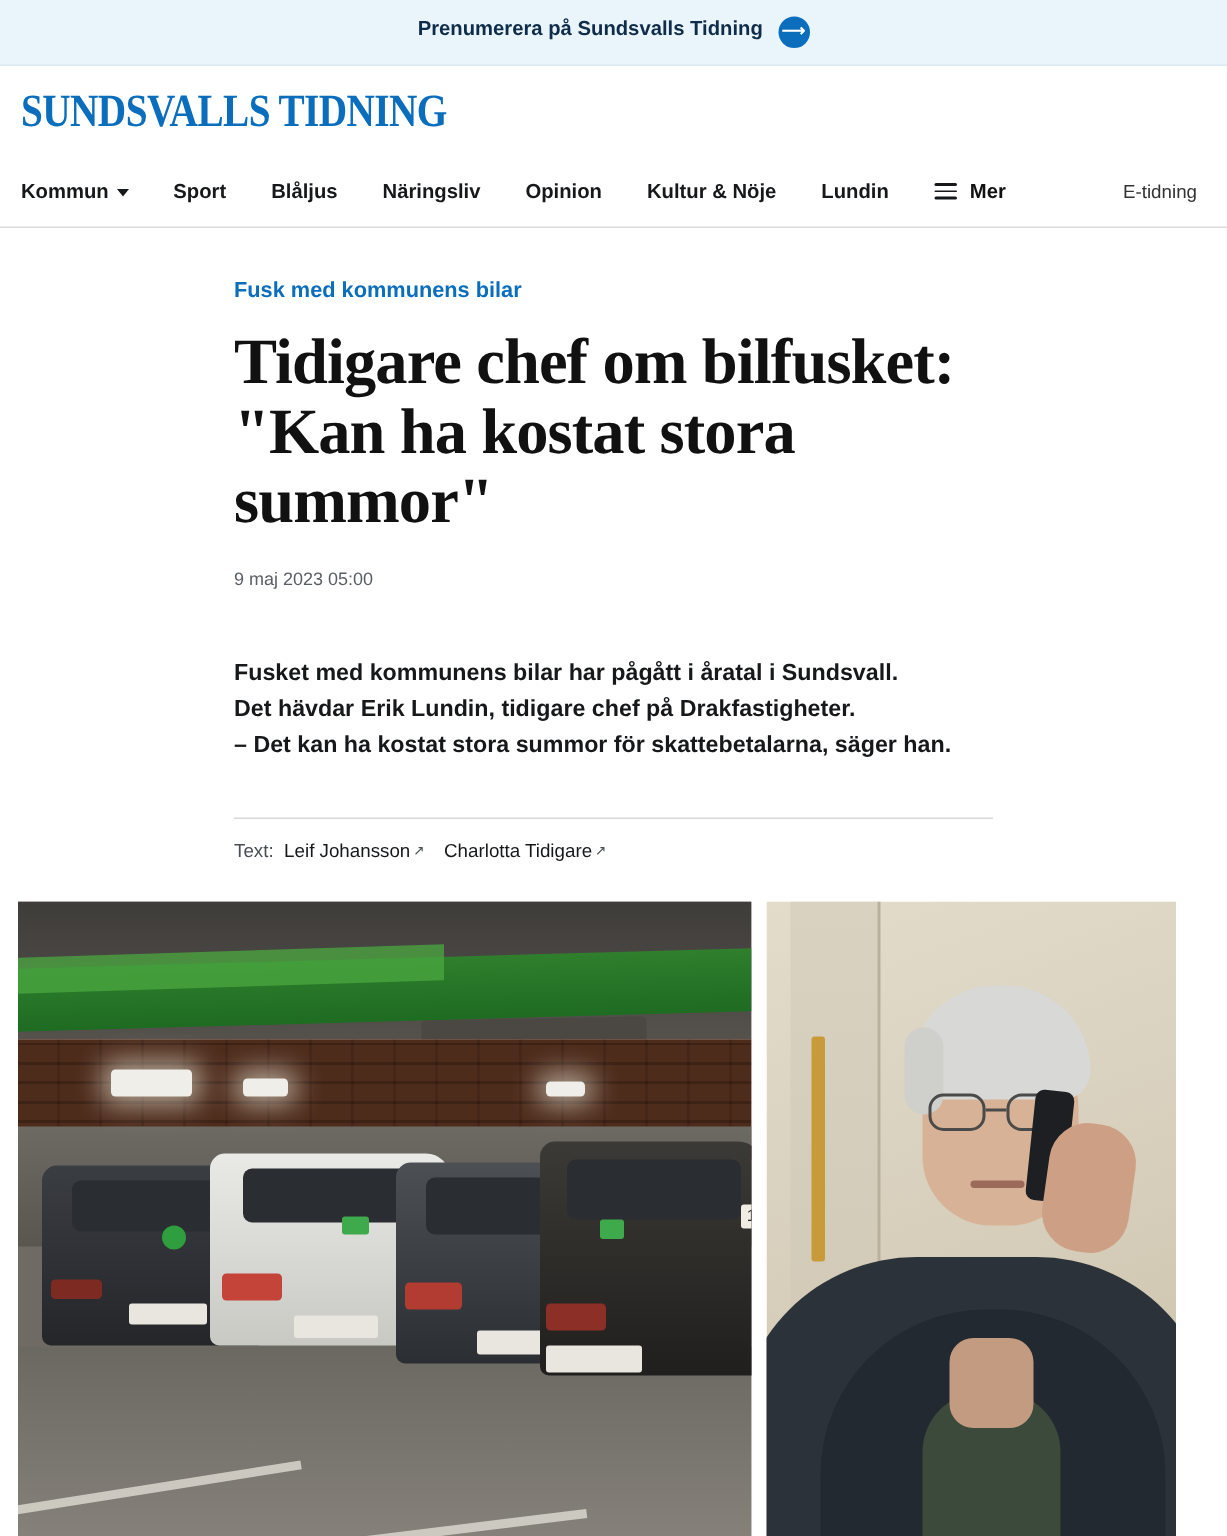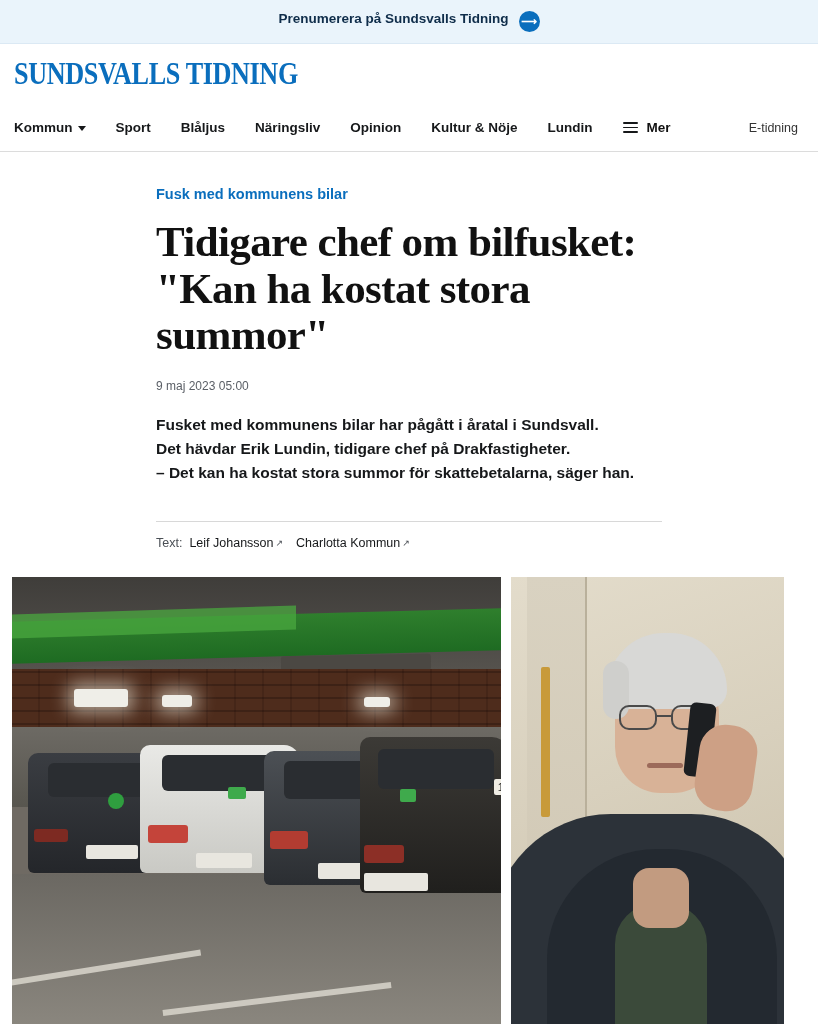--- a/index.html
+++ b/index.html
@@ -147,21 +147,21 @@
     font-weight: 700;
     font-size: 43px;
     line-height: 1.08;
     letter-spacing: -0.6px;
     color: #111;
     margin: 0 0 20px 0;
   }
   .timestamp {
     font-size: 12px;
     color: #5a5f66;
-    margin-bottom: 20px;
+    margin-bottom: 44px;
   }
   .lead {
     font-size: 15.5px;
     font-weight: 700;
     line-height: 1.55;
     color: #16181a;
     margin-bottom: 36px;
   }
   .lead div { margin: 0; }
   .byline-wrap {
@@ -300,21 +300,21 @@
 
     <div class="lead">
       <div>Fusket med kommunens bilar har pågått i åratal i Sundsvall.</div>
       <div>Det hävdar Erik Lundin, tidigare chef på Drakfastigheter.</div>
       <div>– Det kan ha kostat stora summor för skattebetalarna, säger han.</div>
     </div>
 
     <div class="byline-wrap">
       <span class="byline-label">Text:</span>
       <a class="byline-author ext">Leif Johansson</a>
-      <a class="byline-author ext">Charlotta Kommun</a>
+      <a class="byline-author ext">Charlotta Tidigare</a>
     </div>
 
   </div>
 
   <div class="media">
 
     <div class="photo left">
       <div class="garage">
         <div class="g-ceiling"></div>
         <div class="g-greenbeam"></div>

